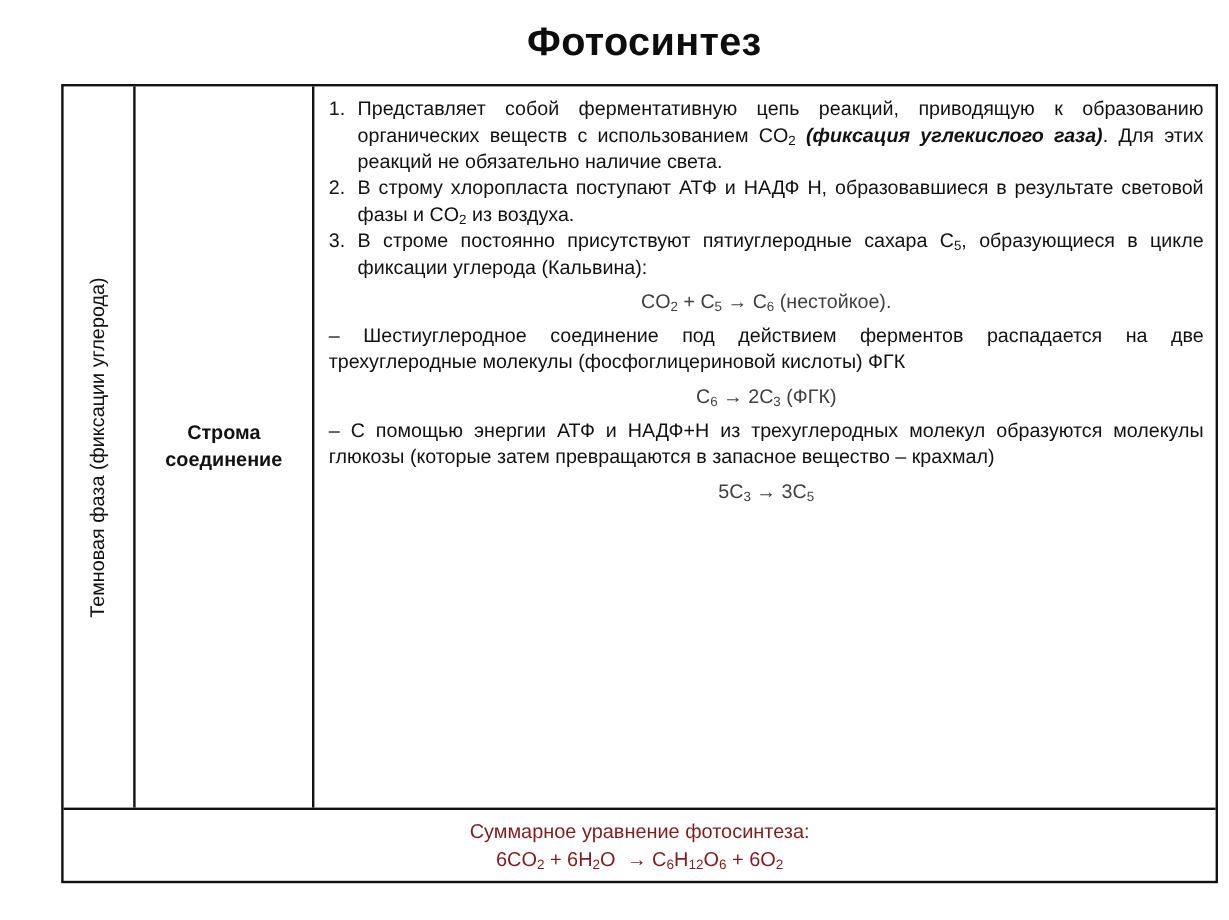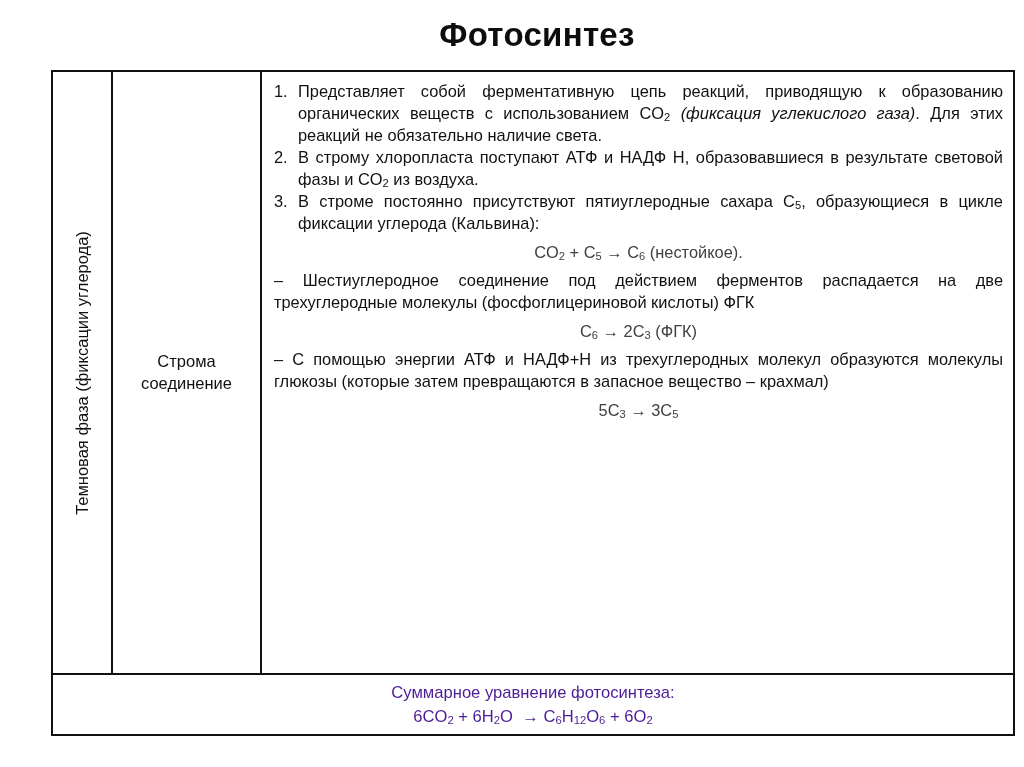--- a/index.html
+++ b/index.html
@@ -74,20 +74,21 @@
     box-sizing: border-box;
     display: flex;
     align-items: center;
     justify-content: center;
     text-align: center;
   }
   #site-label {
     font-size: 16.5px;
     line-height: 1.32;
     color: #111;
+    font-weight: bold;
   }
   #col-body {
     flex: 1 1 auto;
     box-sizing: border-box;
     padding: 9px 10px 6px 12px;
     position: relative;
   }
   .ln {
     font-size: 16.4px;
     line-height: 1.34;
@@ -109,41 +110,41 @@
     position: relative;
     padding-left: 0;
   }
   .eq {
     font-size: 16.4px;
     line-height: 1.34;
     text-align: center;
     margin: 7px 0 6px 0;
     color: #404040;
   }
-  .it { font-style: italic; }
+  .it { font-style: italic; font-weight: bold; }
   sub {
     font-size: 0.68em;
     vertical-align: -0.22em;
     line-height: 0;
   }
   #bottom-row {
     position: absolute;
     left: 0;
     right: 0;
     top: 601px;
     bottom: 0;
     border-top: 2px solid #111;
     box-sizing: border-box;
     display: flex;
     flex-direction: column;
     align-items: center;
     justify-content: center;
     text-align: center;
   }
-  .sum-line { font-size: 16.6px; line-height: 1.42; color: #4c1d95; }
+  .sum-line { font-size: 16.6px; line-height: 1.42; color: #7f1d1d; }
 </style>
 </head>
 <body>
 
 <div id="page">
 
   <div id="title">Фотосинтез</div>
 
   <div id="table">
 

